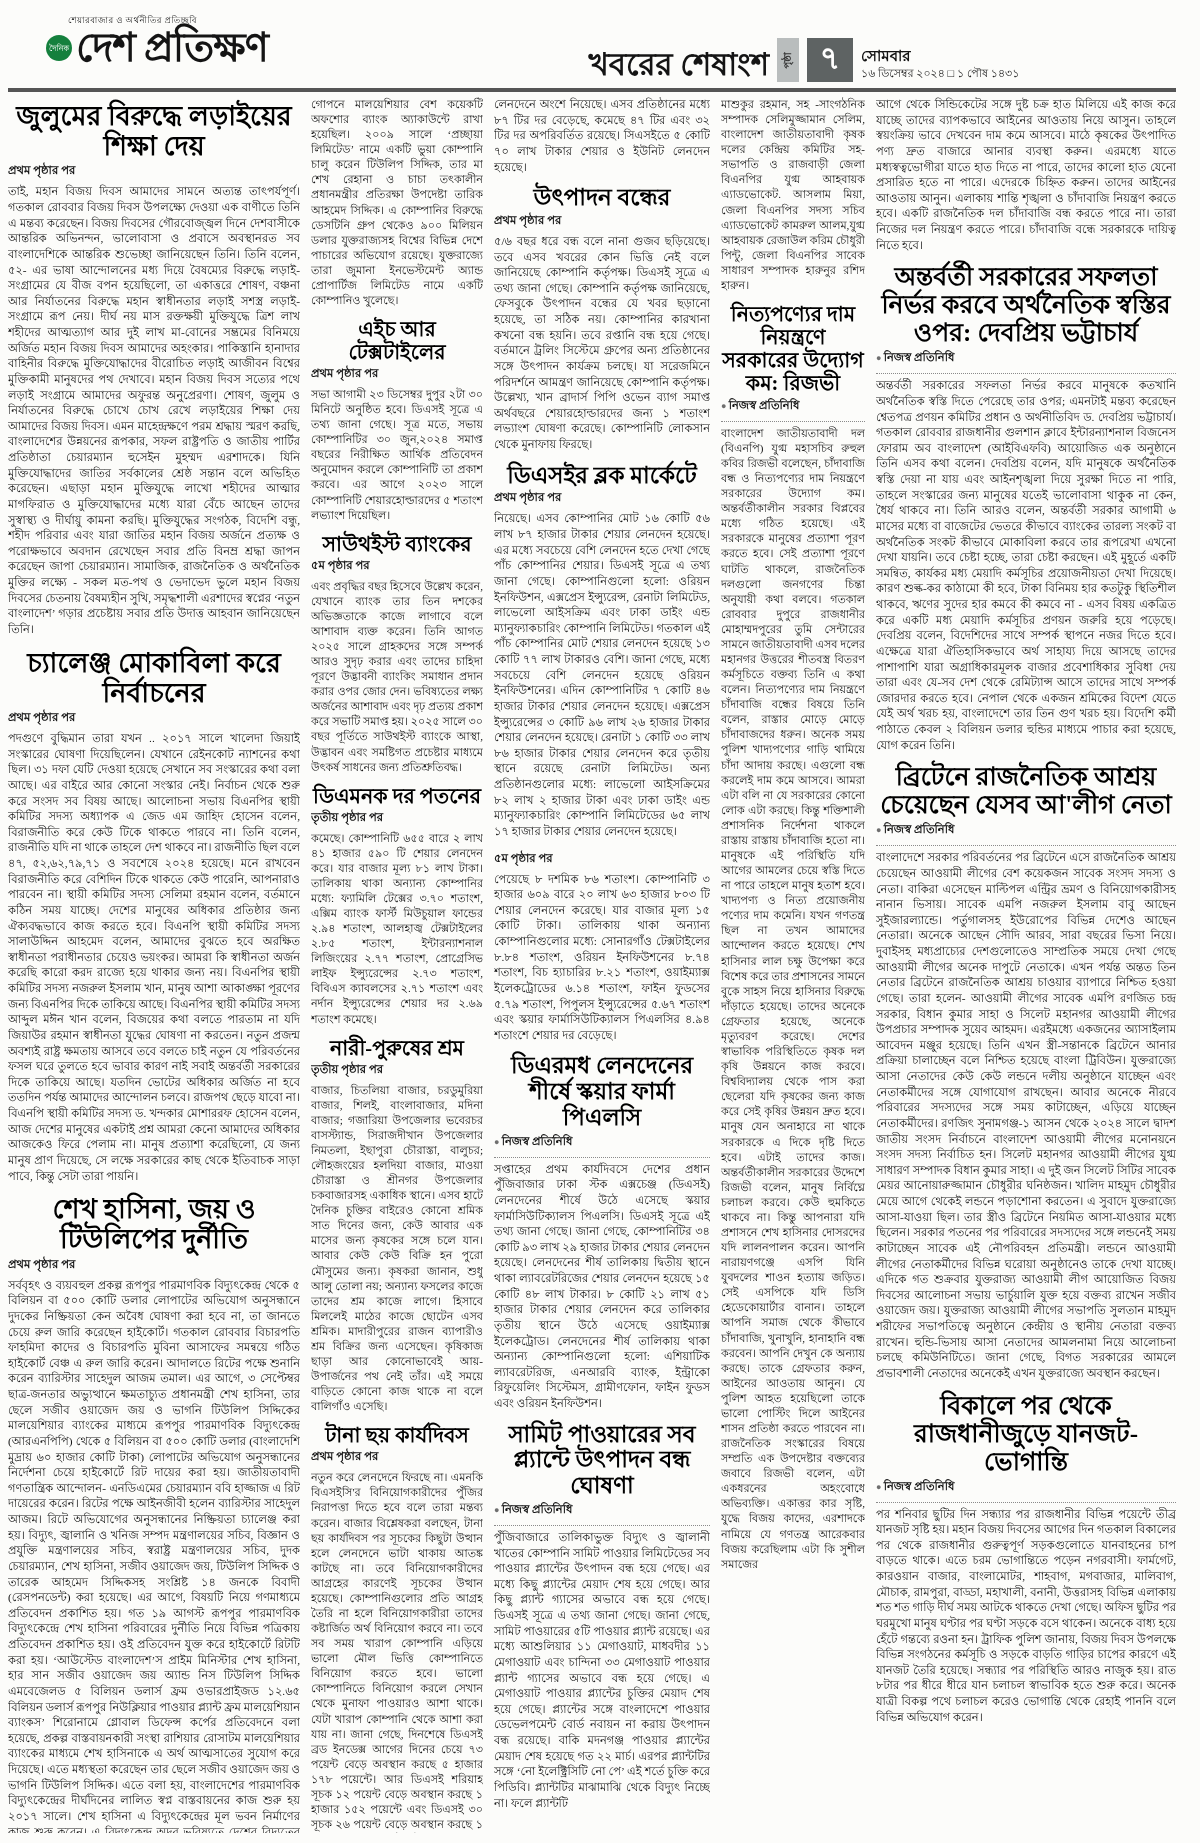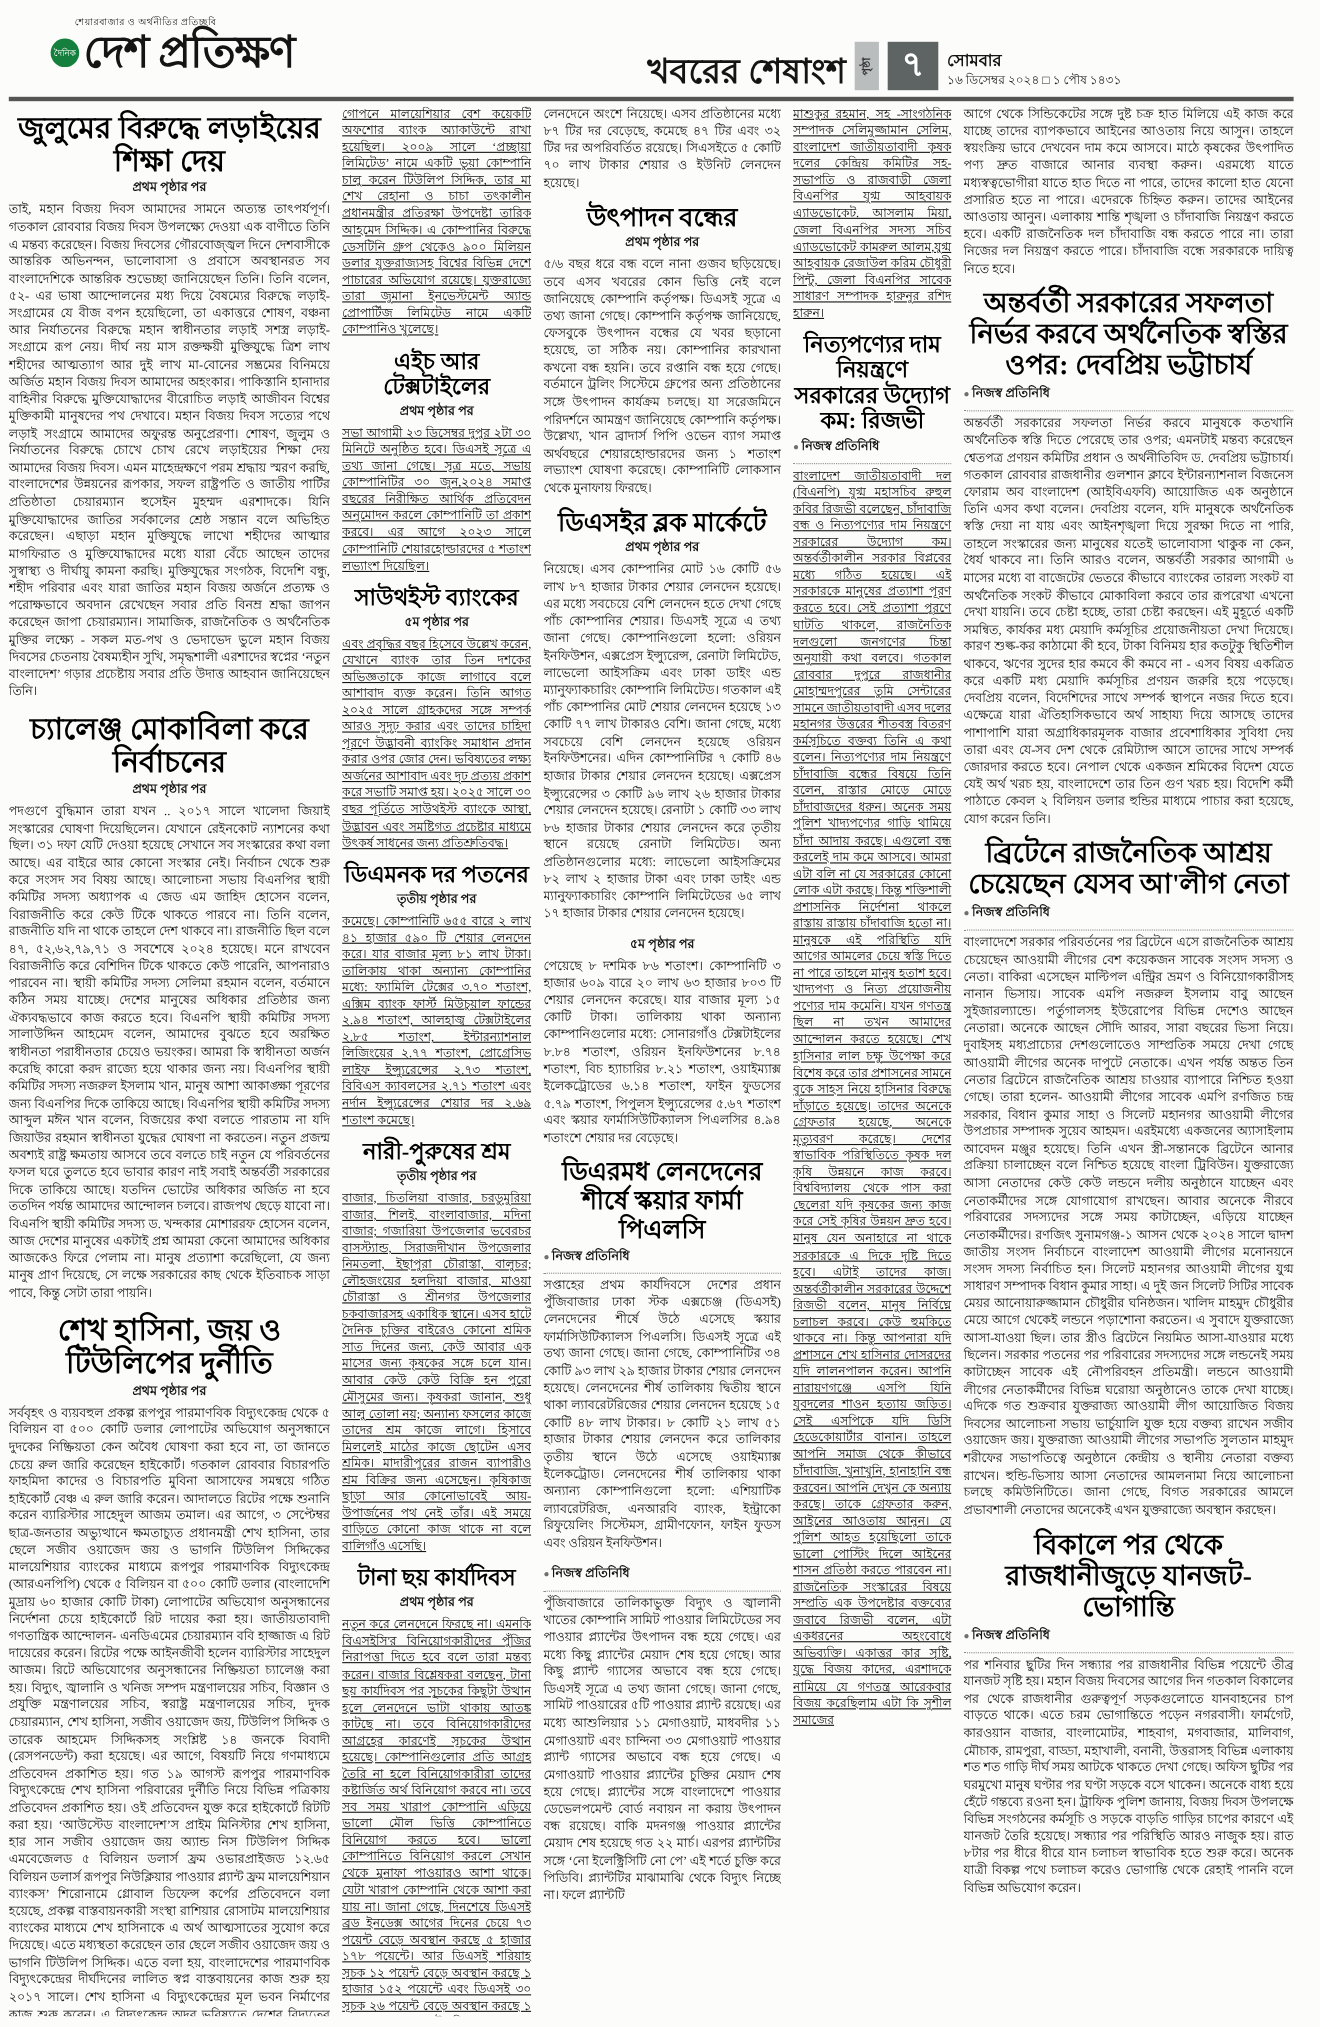--- a/index.html
+++ b/index.html
@@ -49,31 +49,31 @@
   .col-5{width:300px;flex:0 0 auto;}
 
   .article{margin-bottom:10px;}
   .article h2{
     margin:4px 0 1px 0;text-align:center;font-weight:bold;line-height:1.12;color:#000;font-family:Liberation Serif, serif;
   }
   .h-xl{font-size:27px;}
   .h-lg{font-size:23px;}
   .h-rg{font-size:25px;}
   .h-md{font-size:20.5px;}
-  .kicker{text-align:center;font-size:11.5px;font-weight:bold;margin-bottom:3px;}
+  .kicker{font-size:11.5px;font-weight:bold;margin-bottom:3px;}
   .byline{
     font-size:11.5px;font-weight:bold;text-align:left;margin:2px 0 4px 0;
     padding-bottom:5px;border-bottom:1px dotted #8a8a8a;
   }
   .byline::before{content:"● ";color:#6f6f6f;font-size:9px;}
   .body-text{
     font-size:11.4px;line-height:1.37;text-align:justify;text-justify:inter-word;
     word-break:break-word;hyphens:auto;
   }
-  .col-2 .body-text,.col-4 .body-text{font-size:11.1px;line-height:1.36;text-decoration:underline;}
+  .col-2 .body-text,.col-4 .body-text{font-size:11.1px;line-height:1.36;}
 </style>
 </head>
 <body>
 
 <div class="page">
 
   <div class="header">
     <div class="masthead">
       <div class="tagline">শেয়ারবাজার ও অর্থনীতির প্রতিচ্ছবি</div>
       <div class="logo-row">
@@ -162,20 +162,21 @@
       <div class="article">
         <div class="kicker">৫ম পৃষ্ঠার পর</div>
         <div class="body-text">পেয়েছে ৮ দশমিক ৮৬ শতাংশ। কোম্পানিটি ৩ হাজার ৬০৯ বারে ২০ লাখ ৬৩ হাজার ৮০৩ টি শেয়ার লেনদেন করেছে। যার বাজার মূল্য ১৫ কোটি টাকা। তালিকায় থাকা অন্যান্য কোম্পানিগুলোর মধ্যে: সোনারগাঁও টেক্সটাইলের ৮.৮৪ শতাংশ, ওরিয়ন ইনফিউশনের ৮.৭৪ শতাংশ, বিচ হ্যাচারির ৮.২১ শতাংশ, ওয়াইম্যাক্স ইলেকট্রোডের ৬.১৪ শতাংশ, ফাইন ফুডসের ৫.৭৯ শতাংশ, পিপুলস ইন্স্যুরেন্সের ৫.৬৭ শতাংশ এবং স্কয়ার ফার্মাসিউটিক্যালস পিএলসির ৪.৯৪ শতাংশে শেয়ার দর বেড়েছে।</div>
       </div>
       <div class="article">
         <h2 class="h-lg">ডিএরমধ লেনদেনের শীর্ষে স্কয়ার ফার্মা পিএলসি</h2>
         <div class="byline">নিজস্ব প্রতিনিধি</div>
         <div class="body-text">সপ্তাহের প্রথম কার্যদিবসে দেশের প্রধান পুঁজিবাজার ঢাকা স্টক এক্সচেঞ্জ (ডিএসই) লেনদেনের শীর্ষে উঠে এসেছে স্কয়ার ফার্মাসিউটিক্যালস পিএলসি। ডিএসই সূত্রে এই তথ্য জানা গেছে। জানা গেছে, কোম্পানিটির ৩৪ কোটি ৯৩ লাখ ২৯ হাজার টাকার শেয়ার লেনদেন হয়েছে। লেনদেনের শীর্ষ তালিকায় দ্বিতীয় স্থানে থাকা ল্যাবরেটরিজের শেয়ার লেনদেন হয়েছে ১৫ কোটি ৪৮ লাখ টাকার। ৮ কোটি ২১ লাখ ৫১ হাজার টাকার শেয়ার লেনদেন করে তালিকার তৃতীয় স্থানে উঠে এসেছে ওয়াইম্যাক্স ইলেকট্রোড। লেনদেনের শীর্ষ তালিকায় থাকা অন্যান্য কোম্পানিগুলো হলো: এশিয়াটিক ল্যাবরেটরিজ, এনআরবি ব্যাংক, ইন্ট্রাকো রিফুয়েলিং সিস্টেমস, গ্রামীণফোন, ফাইন ফুডস এবং ওরিয়ন ইনফিউশন।</div>
       </div>
       <div class="article">
+        <h2 class="h-lg">সামিট পাওয়ারের সব প্ল্যান্টে উৎপাদন বন্ধ ঘোষণা</h2>
         <div class="byline">নিজস্ব প্রতিনিধি</div>
         <div class="body-text">পুঁজিবাজারে তালিকাভুক্ত বিদ্যুৎ ও জ্বালানী খাতের কোম্পানি সামিট পাওয়ার লিমিটেডের সব পাওয়ার প্ল্যান্টের উৎপাদন বন্ধ হয়ে গেছে। এর মধ্যে কিছু প্ল্যান্টের মেয়াদ শেষ হয়ে গেছে। আর কিছু প্ল্যান্ট গ্যাসের অভাবে বন্ধ হয়ে গেছে। ডিএসই সূত্রে এ তথ্য জানা গেছে। জানা গেছে, সামিট পাওয়ারের ৫টি পাওয়ার প্ল্যান্ট রয়েছে। এর মধ্যে আশুলিয়ার ১১ মেগাওয়াট, মাধবদীর ১১ মেগাওয়াট এবং চান্দিনা ৩৩ মেগাওয়াট পাওয়ার প্ল্যান্ট গ্যাসের অভাবে বন্ধ হয়ে গেছে। এ মেগাওয়াট পাওয়ার প্ল্যান্টের চুক্তির মেয়াদ শেষ হয়ে গেছে। প্ল্যান্টের সঙ্গে বাংলাদেশে পাওয়ার ডেভেলপমেন্ট বোর্ড নবায়ন না করায় উৎপাদন বন্ধ রয়েছে। বাকি মদনগঞ্জ পাওয়ার প্ল্যান্টের মেয়াদ শেষ হয়েছে গত ২২ মার্চ। এরপর প্ল্যান্টটির সঙ্গে ‘নো ইলেক্ট্রিসিটি নো পে’ এই শর্তে চুক্তি করে পিডিবি। প্ল্যান্টটির মাঝামাঝি থেকে বিদ্যুৎ নিচ্ছে না। ফলে প্ল্যান্টটি</div>
       </div>
 
     </div>
 
     <div class="col col-4">
       <div class="article">
         <div class="body-text">মাশুকুর রহমান, সহ -সাংগঠনিক সম্পাদক সেলিমুজ্জামান সেলিম, বাংলাদেশ জাতীয়তাবাদী কৃষক দলের কেন্দ্রিয় কমিটির সহ- সভাপতি ও রাজবাড়ী জেলা বিএনপির যুগ্ম আহবায়ক এ্যাডভোকেট. আসলাম মিয়া, জেলা বিএনপির সদস্য সচিব এ্যাডভোকেট কামরুল আলম,যুগ্ম আহবায়ক রেজাউল করিম চৌধুরী পিন্টু, জেলা বিএনপির সাবেক সাধারণ সম্পাদক হারুনুর রশিদ হারুন।</div>
       </div>

